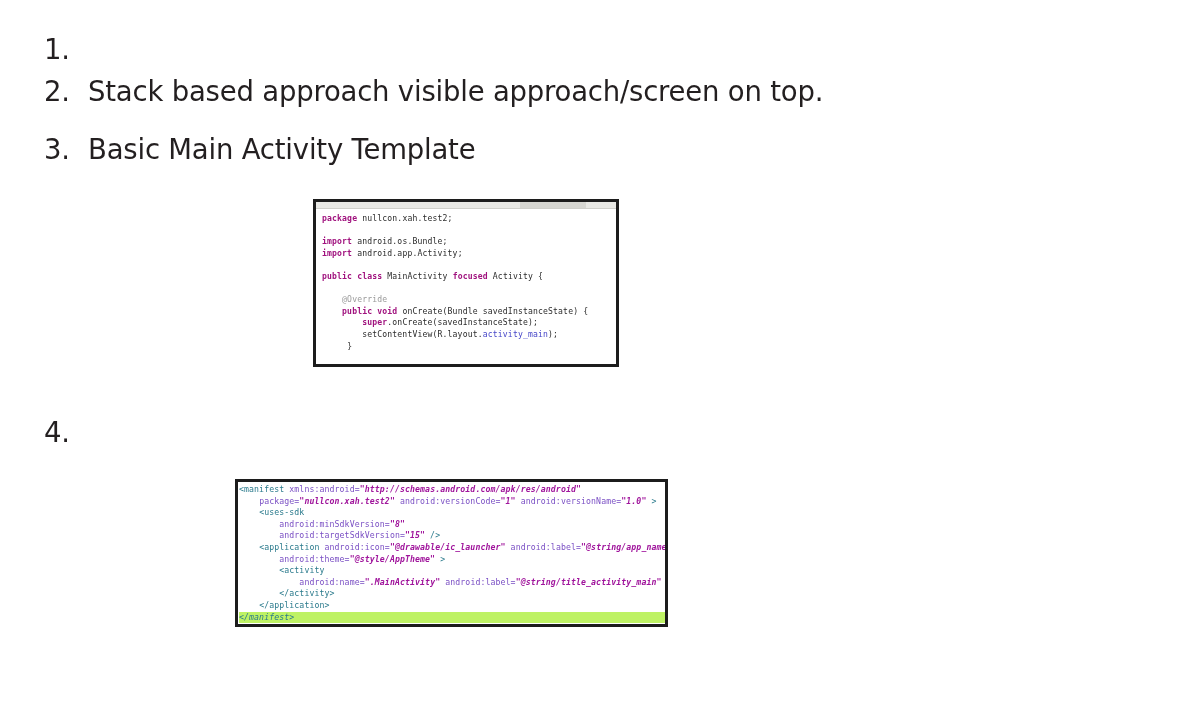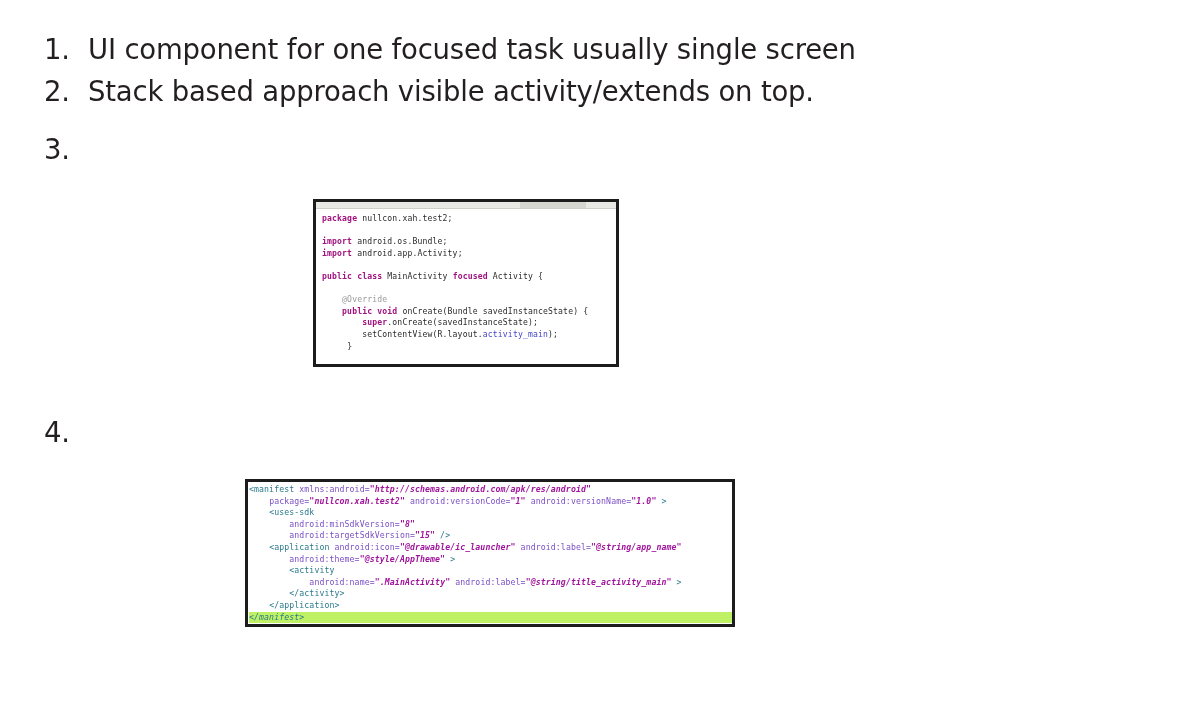--- a/index.html
+++ b/index.html
@@ -77,23 +77,23 @@
     letter-spacing: 0.15px;
   }
   .kw      { color: #a0127e; font-weight: bold; text-align: center; }
   .anno    { color: #9a9a9a; text-align: right; }
   .field   { color: #4646c8; }
   .plain   { color: #2b2b2b; }
 
   
   .xml-block {
     position: absolute;
-    left: 245px;
+    left: 235px;
     top: 479px;
-    width: 490px;
+    width: 433px;
     height: 148px;
     border: 3px solid #1c1c1c;
     background: #ffffff;
     box-sizing: border-box;
     overflow: hidden;
   }
   .xml-code {
     font-family: "DejaVu Sans Mono", monospace;
     font-size: 8.2px;
     line-height: 11.6px;
@@ -109,30 +109,30 @@
   .val   { color: #a0159c; font-style: italic; font-weight: bold; }
   .gt    { color: #2a7a8c; }
 </style>
 </head>
 <body>
 
 <div class="slide-list">
 
   <div class="bullet-row">
     <span class="bullet-num">1.</span>
-    <span class="bullet-text">UI component for one focused task usually single screen</span>
   </div>
 
   <div class="bullet-row">
     <span class="bullet-num">2.</span>
-    <span class="bullet-text">Stack based approach visible activity/extends on top.</span>
+    <span class="bullet-text">Stack based approach visible approach/screen on top.</span>
   </div>
 
   <div class="bullet-row gap-before">
     <span class="bullet-num">3.</span>
+    <span class="bullet-text">Basic Main Activity Template</span>
   </div>
 
 </div>
 
 <div class="slide-list" style="top:411px;">
   <div class="bullet-row">
     <span class="bullet-num">4.</span>
   </div>
 </div>
 

